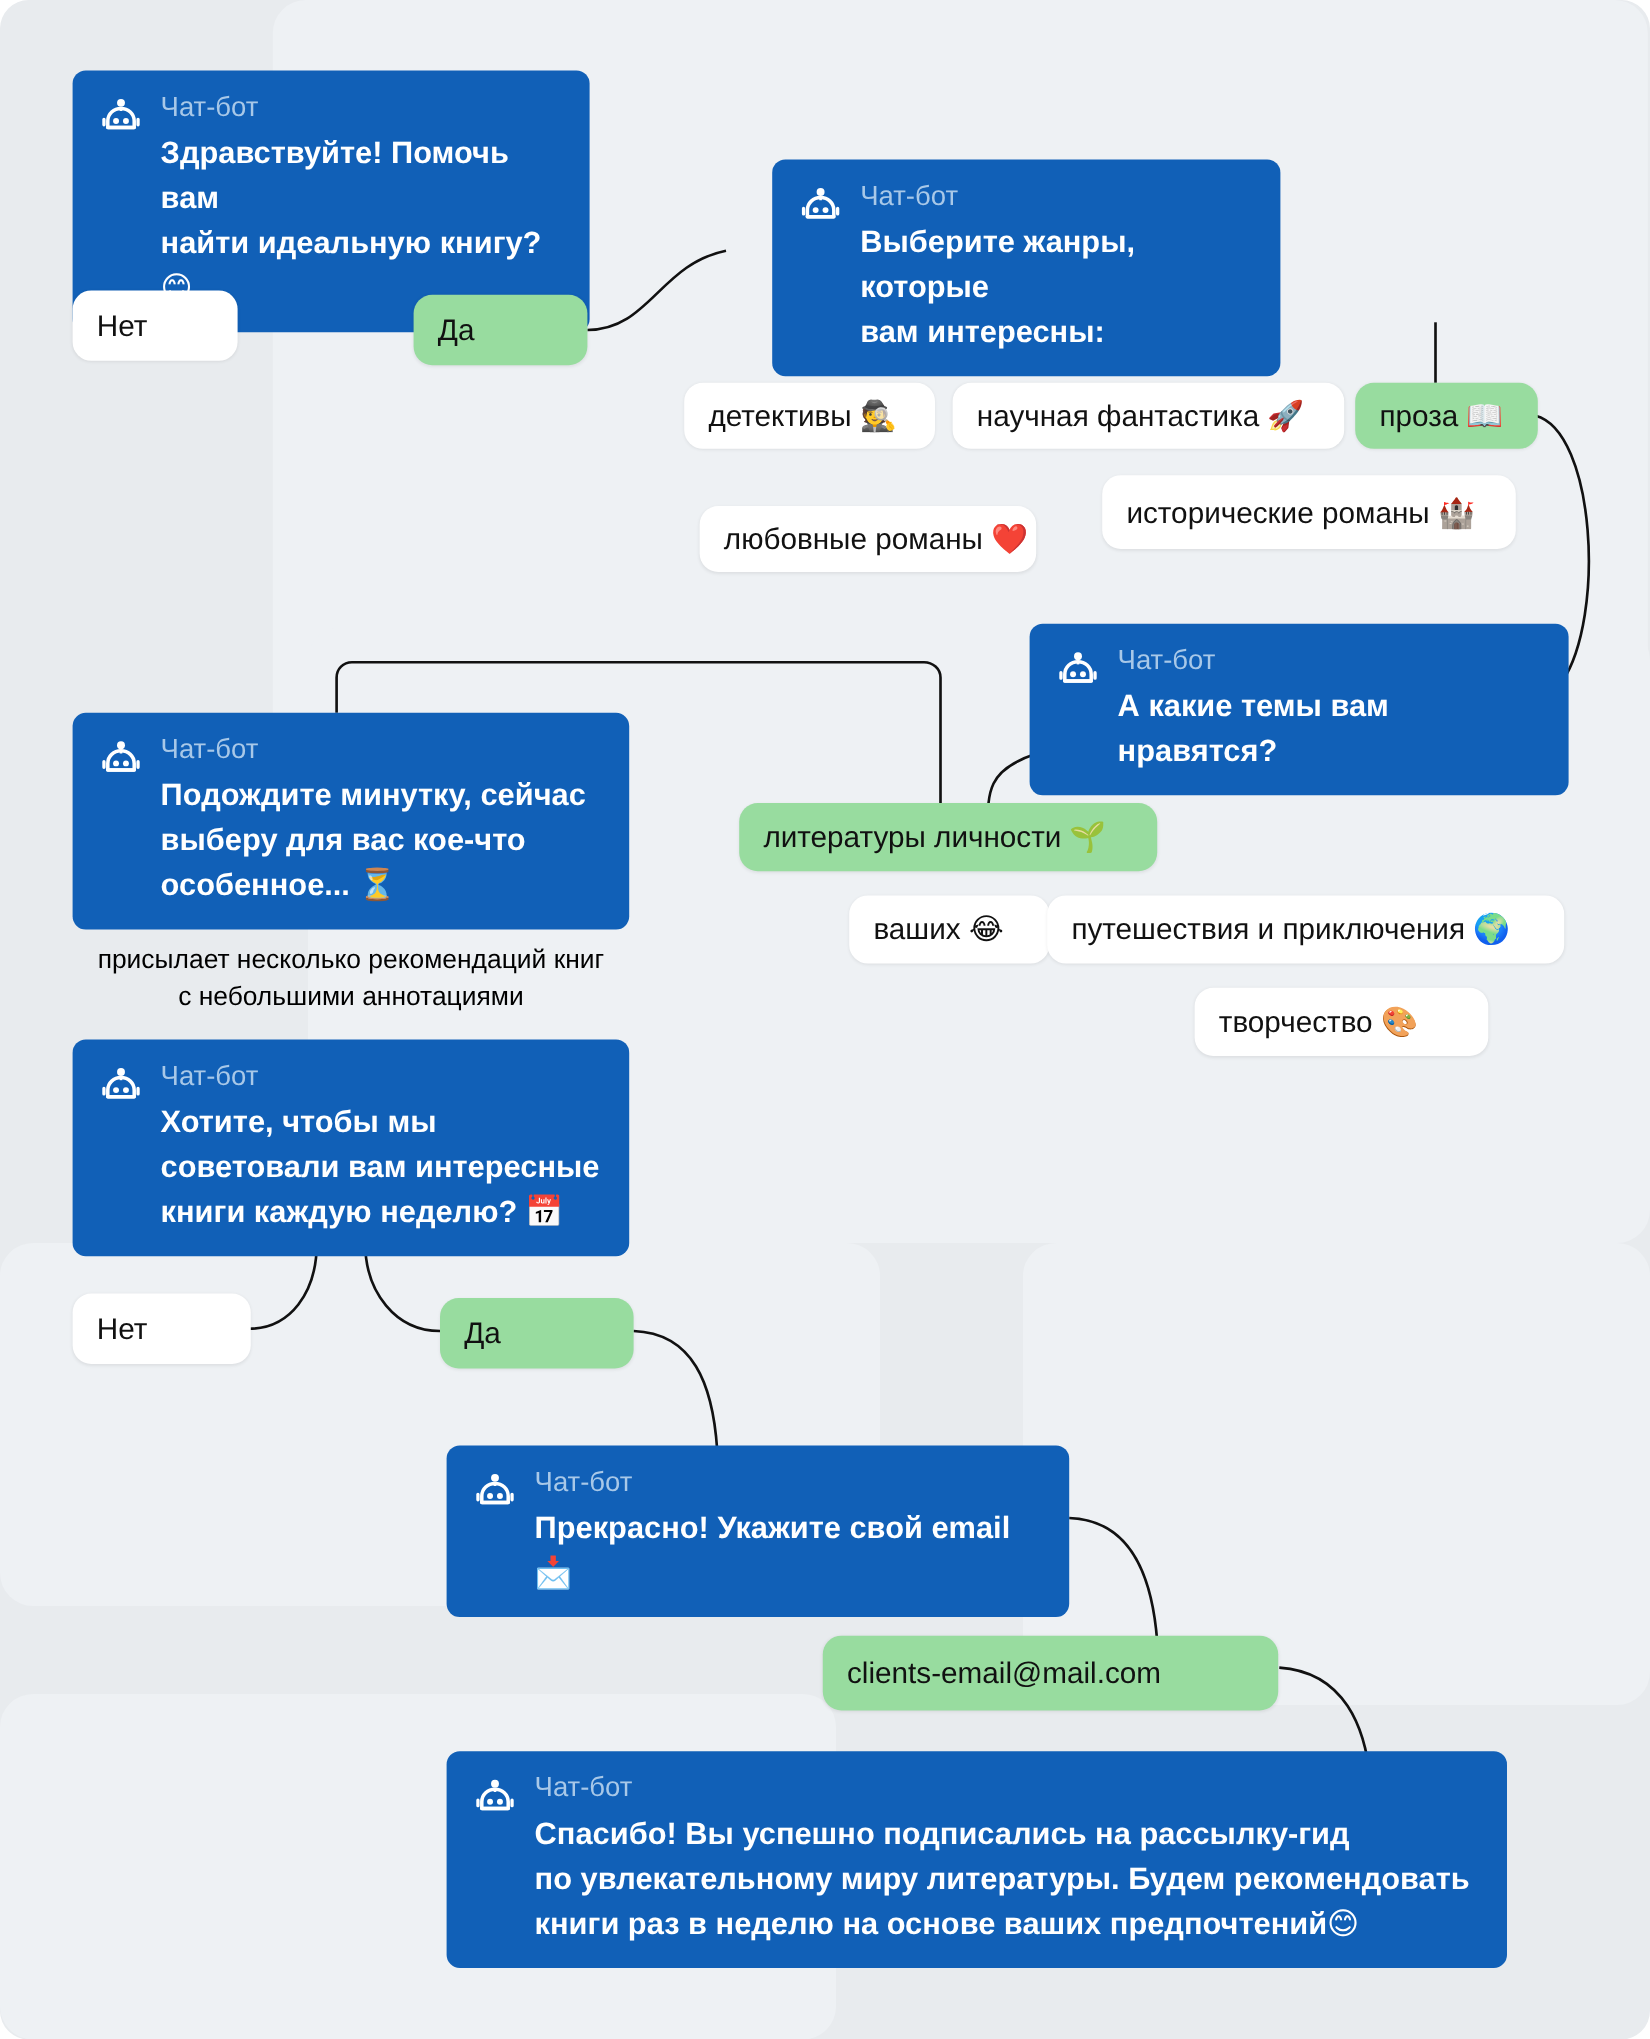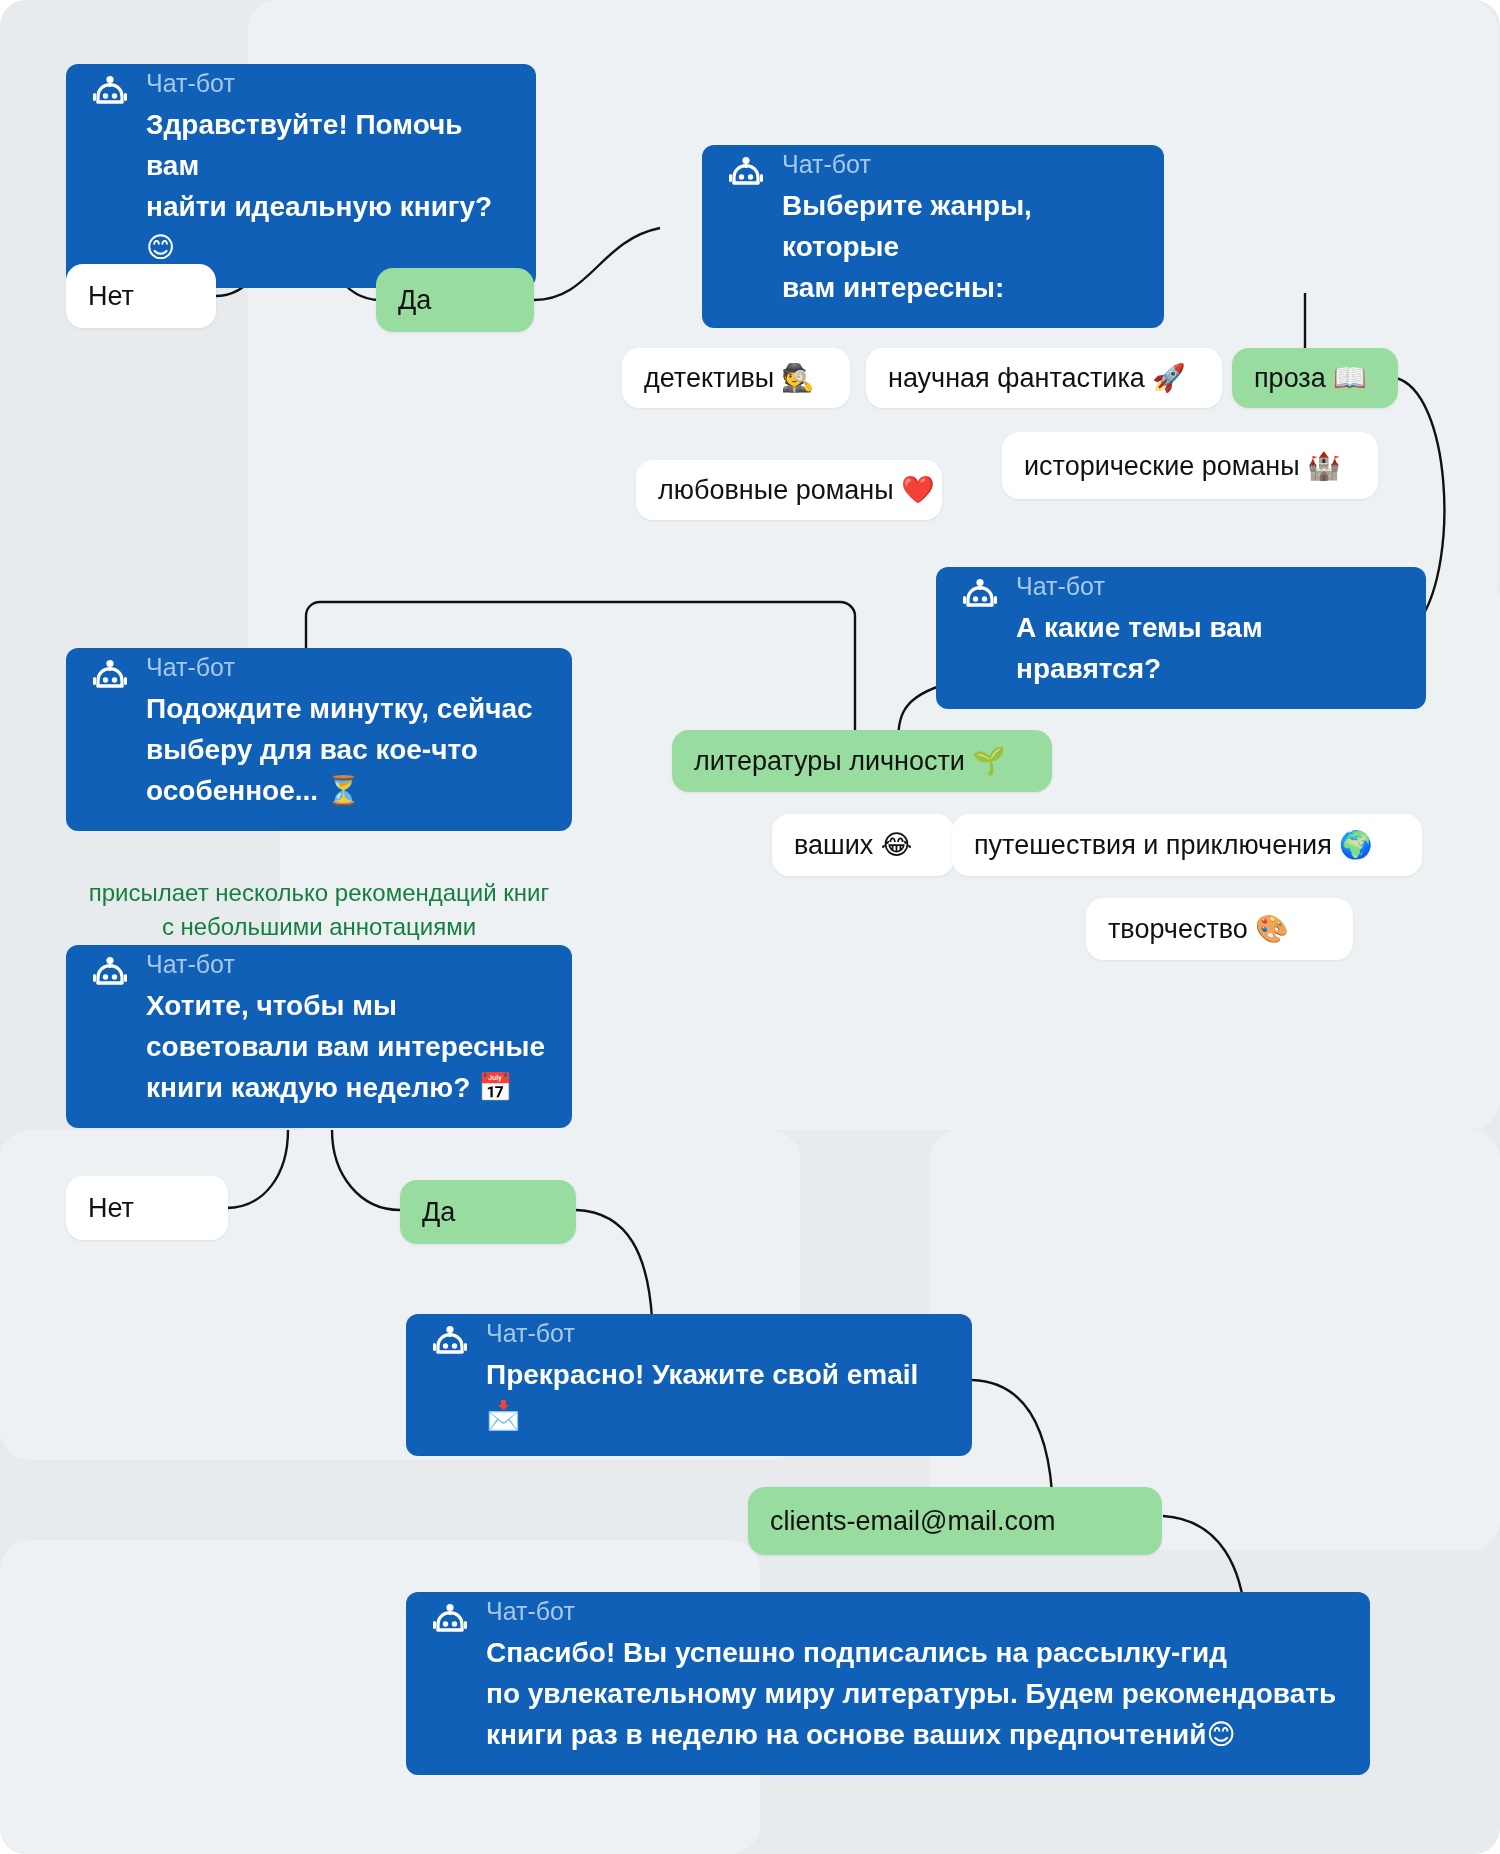--- a/index.html
+++ b/index.html
@@ -19,21 +19,21 @@
   .bgpanel{position:absolute;background:#eef1f4;border-radius:30px;}
   svg.wires{position:absolute;left:0;top:0;width:1500px;height:1854px;
     pointer-events:none;}
   svg.wires path{fill:none;stroke:#111111;stroke-width:2.4;}
 
   .bubble{
     position:absolute;
     background:#1160b7;
     border-radius:12px;
     box-sizing:border-box;
-    padding:4px 24px 20px 24px;
+    padding:18px 24px 20px 24px;
     color:#ffffff;
   }
   .bubble .row{display:flex;align-items:flex-start;gap:16px;}
   .bot-ico{flex:0 0 auto;width:40px;height:40px;margin-top:6px;}
   .bubble .who{
     color:#a8c8e8;font-size:25px;line-height:30px;margin:0 0 6px 0;
     font-weight:400;
   }
   .bubble .msg{
     color:#ffffff;font-size:28px;line-height:41px;white-space:pre-line;
@@ -42,22 +42,22 @@
   .chip{
     position:absolute;box-sizing:border-box;
     background:#ffffff;border-radius:17px;
     display:flex;align-items:center;justify-content:flex-start;
     font-size:27px;color:#111111;
     box-shadow:0 1px 3px rgba(0,0,0,.07);
     padding:0 22px;white-space:nowrap;
   }
   .chip.green{background:#98dc9f;}
   .note{
-    position:absolute;color:#15803d;font-size:24px;line-height:34px;
-    text-align:center;white-space:pre-line;margin-top:20px;
+    position:absolute;color:#000000;font-size:24px;line-height:34px;
+    text-align:center;white-space:pre-line;
   }
 </style>
 </head>
 <body>
 
 <div id="canvas">
 
   <div class="bgpanel" style="left:248px;top:0px;width:1250px;height:690px;"></div>
   <div class="bgpanel" style="left:280px;top:570px;width:1220px;height:560px;"></div>
   <div class="bgpanel" style="left:0px;top:1130px;width:800px;height:330px;"></div>

